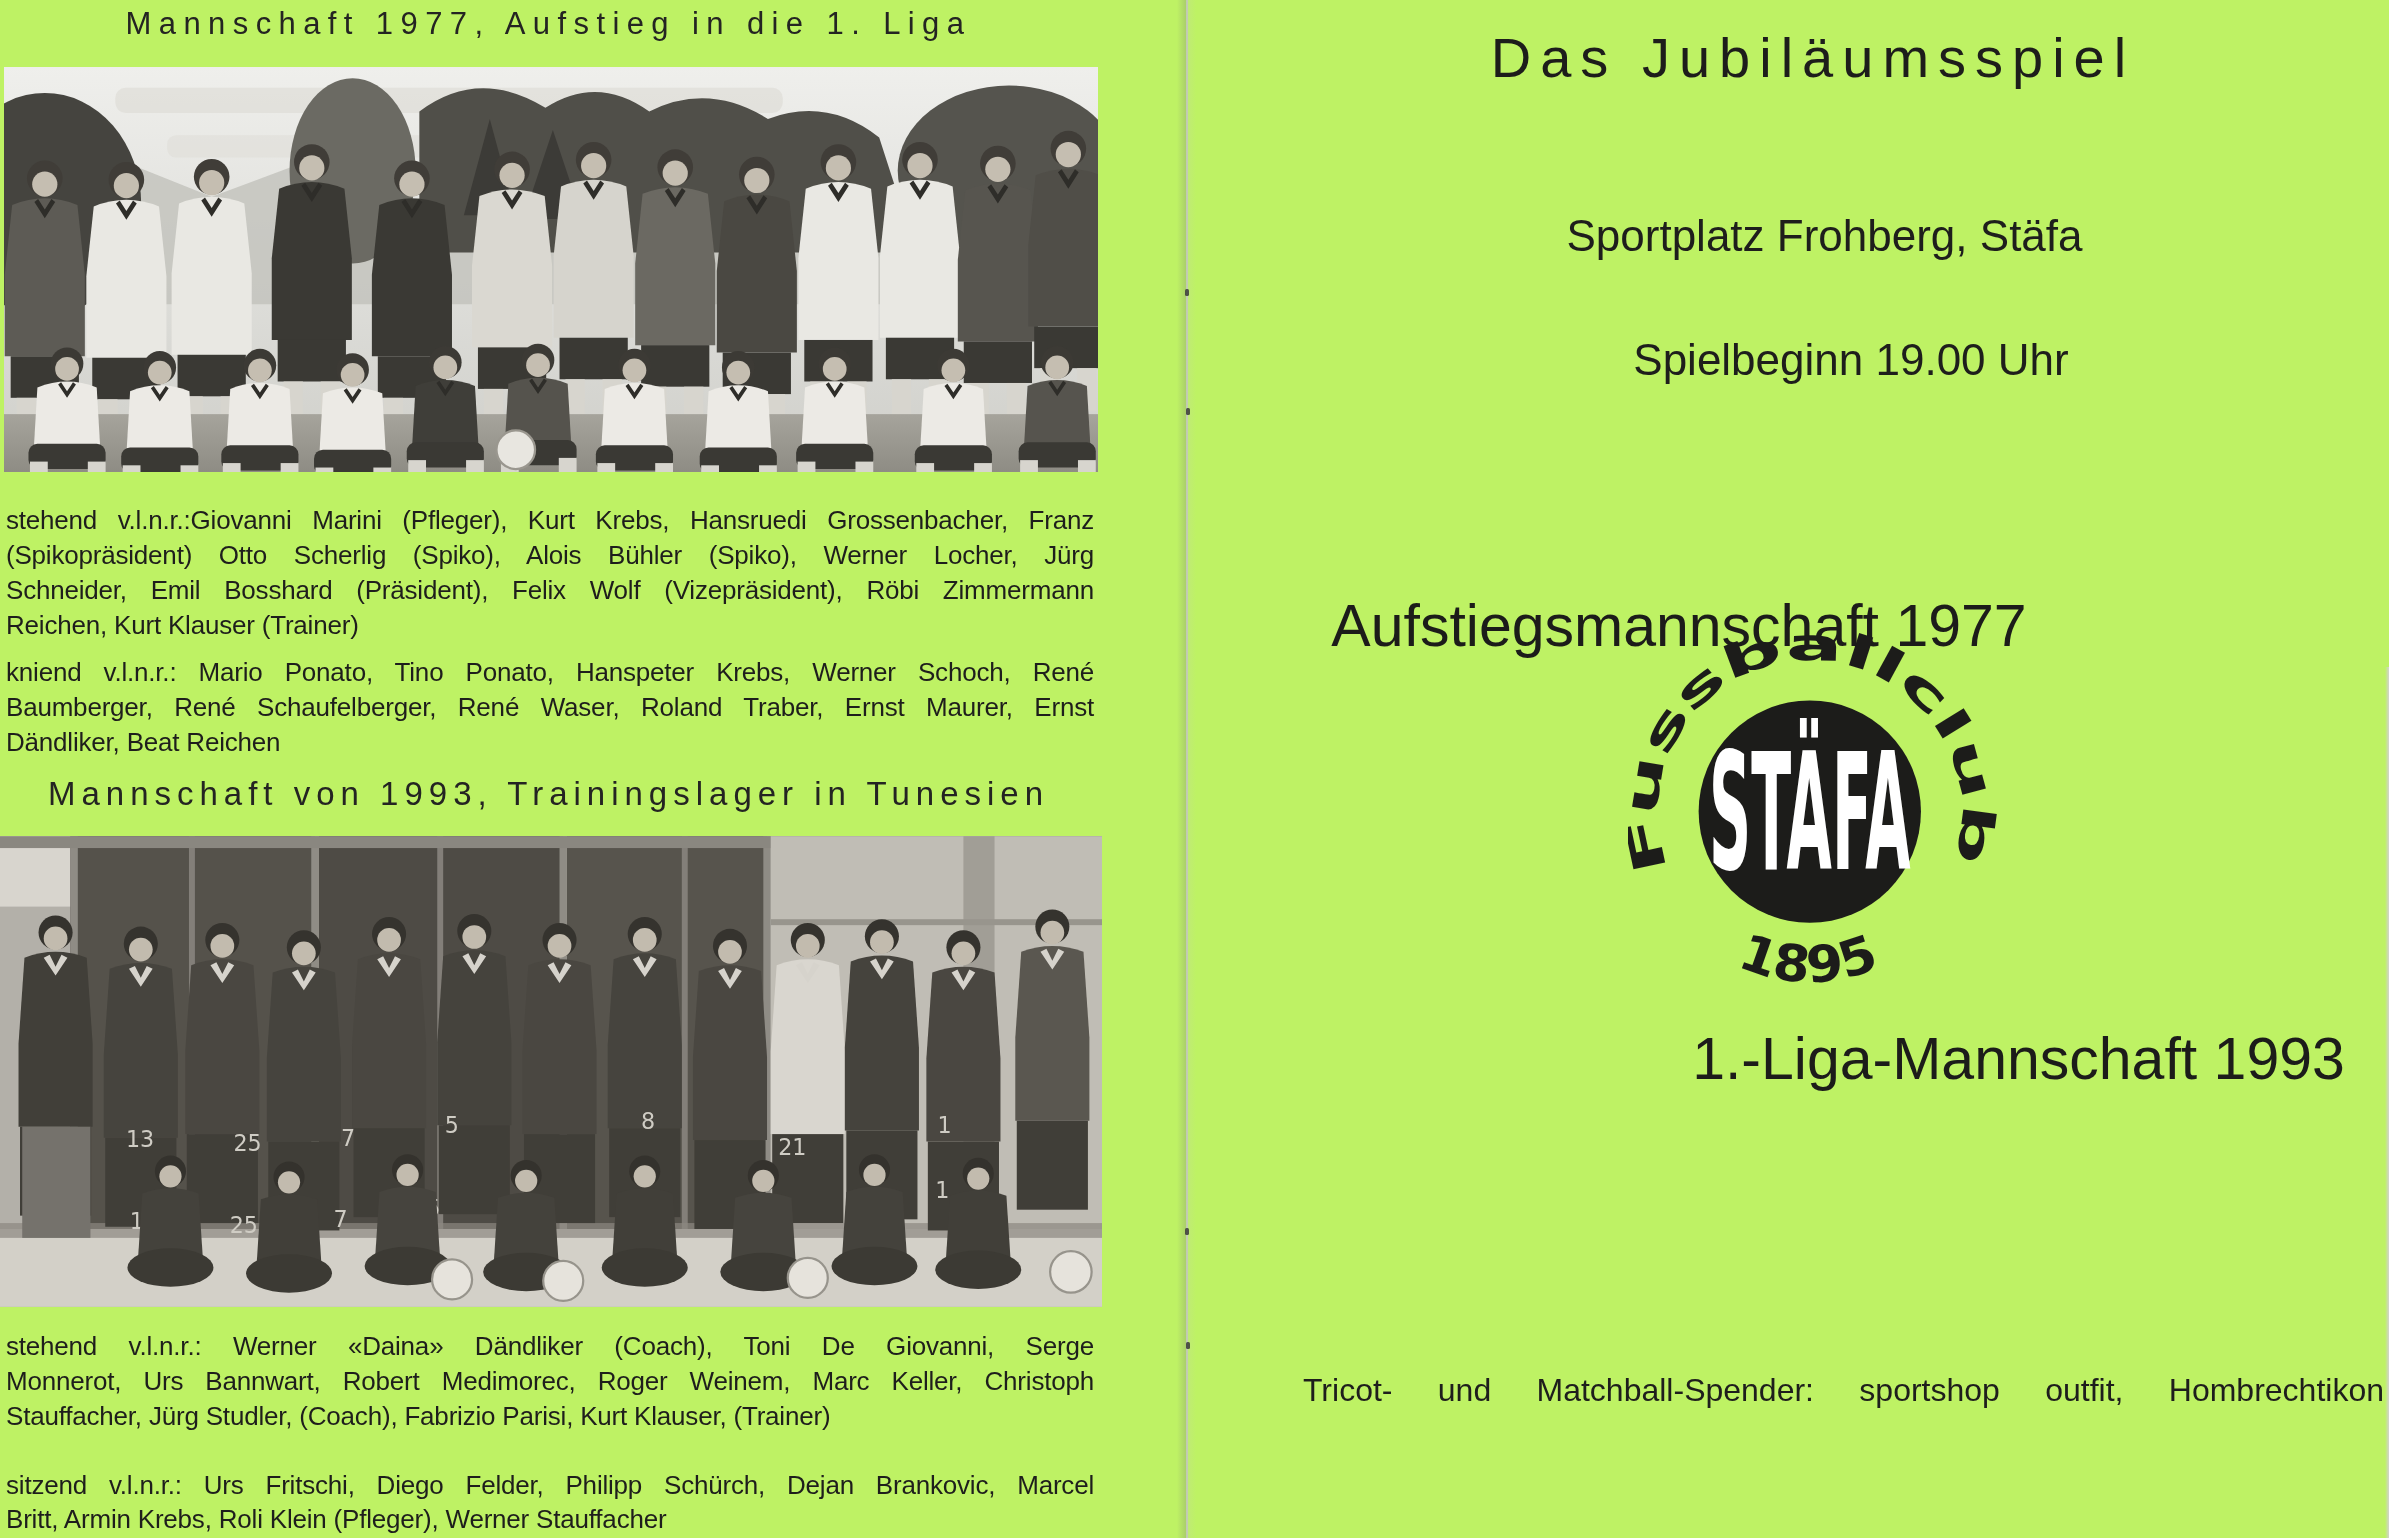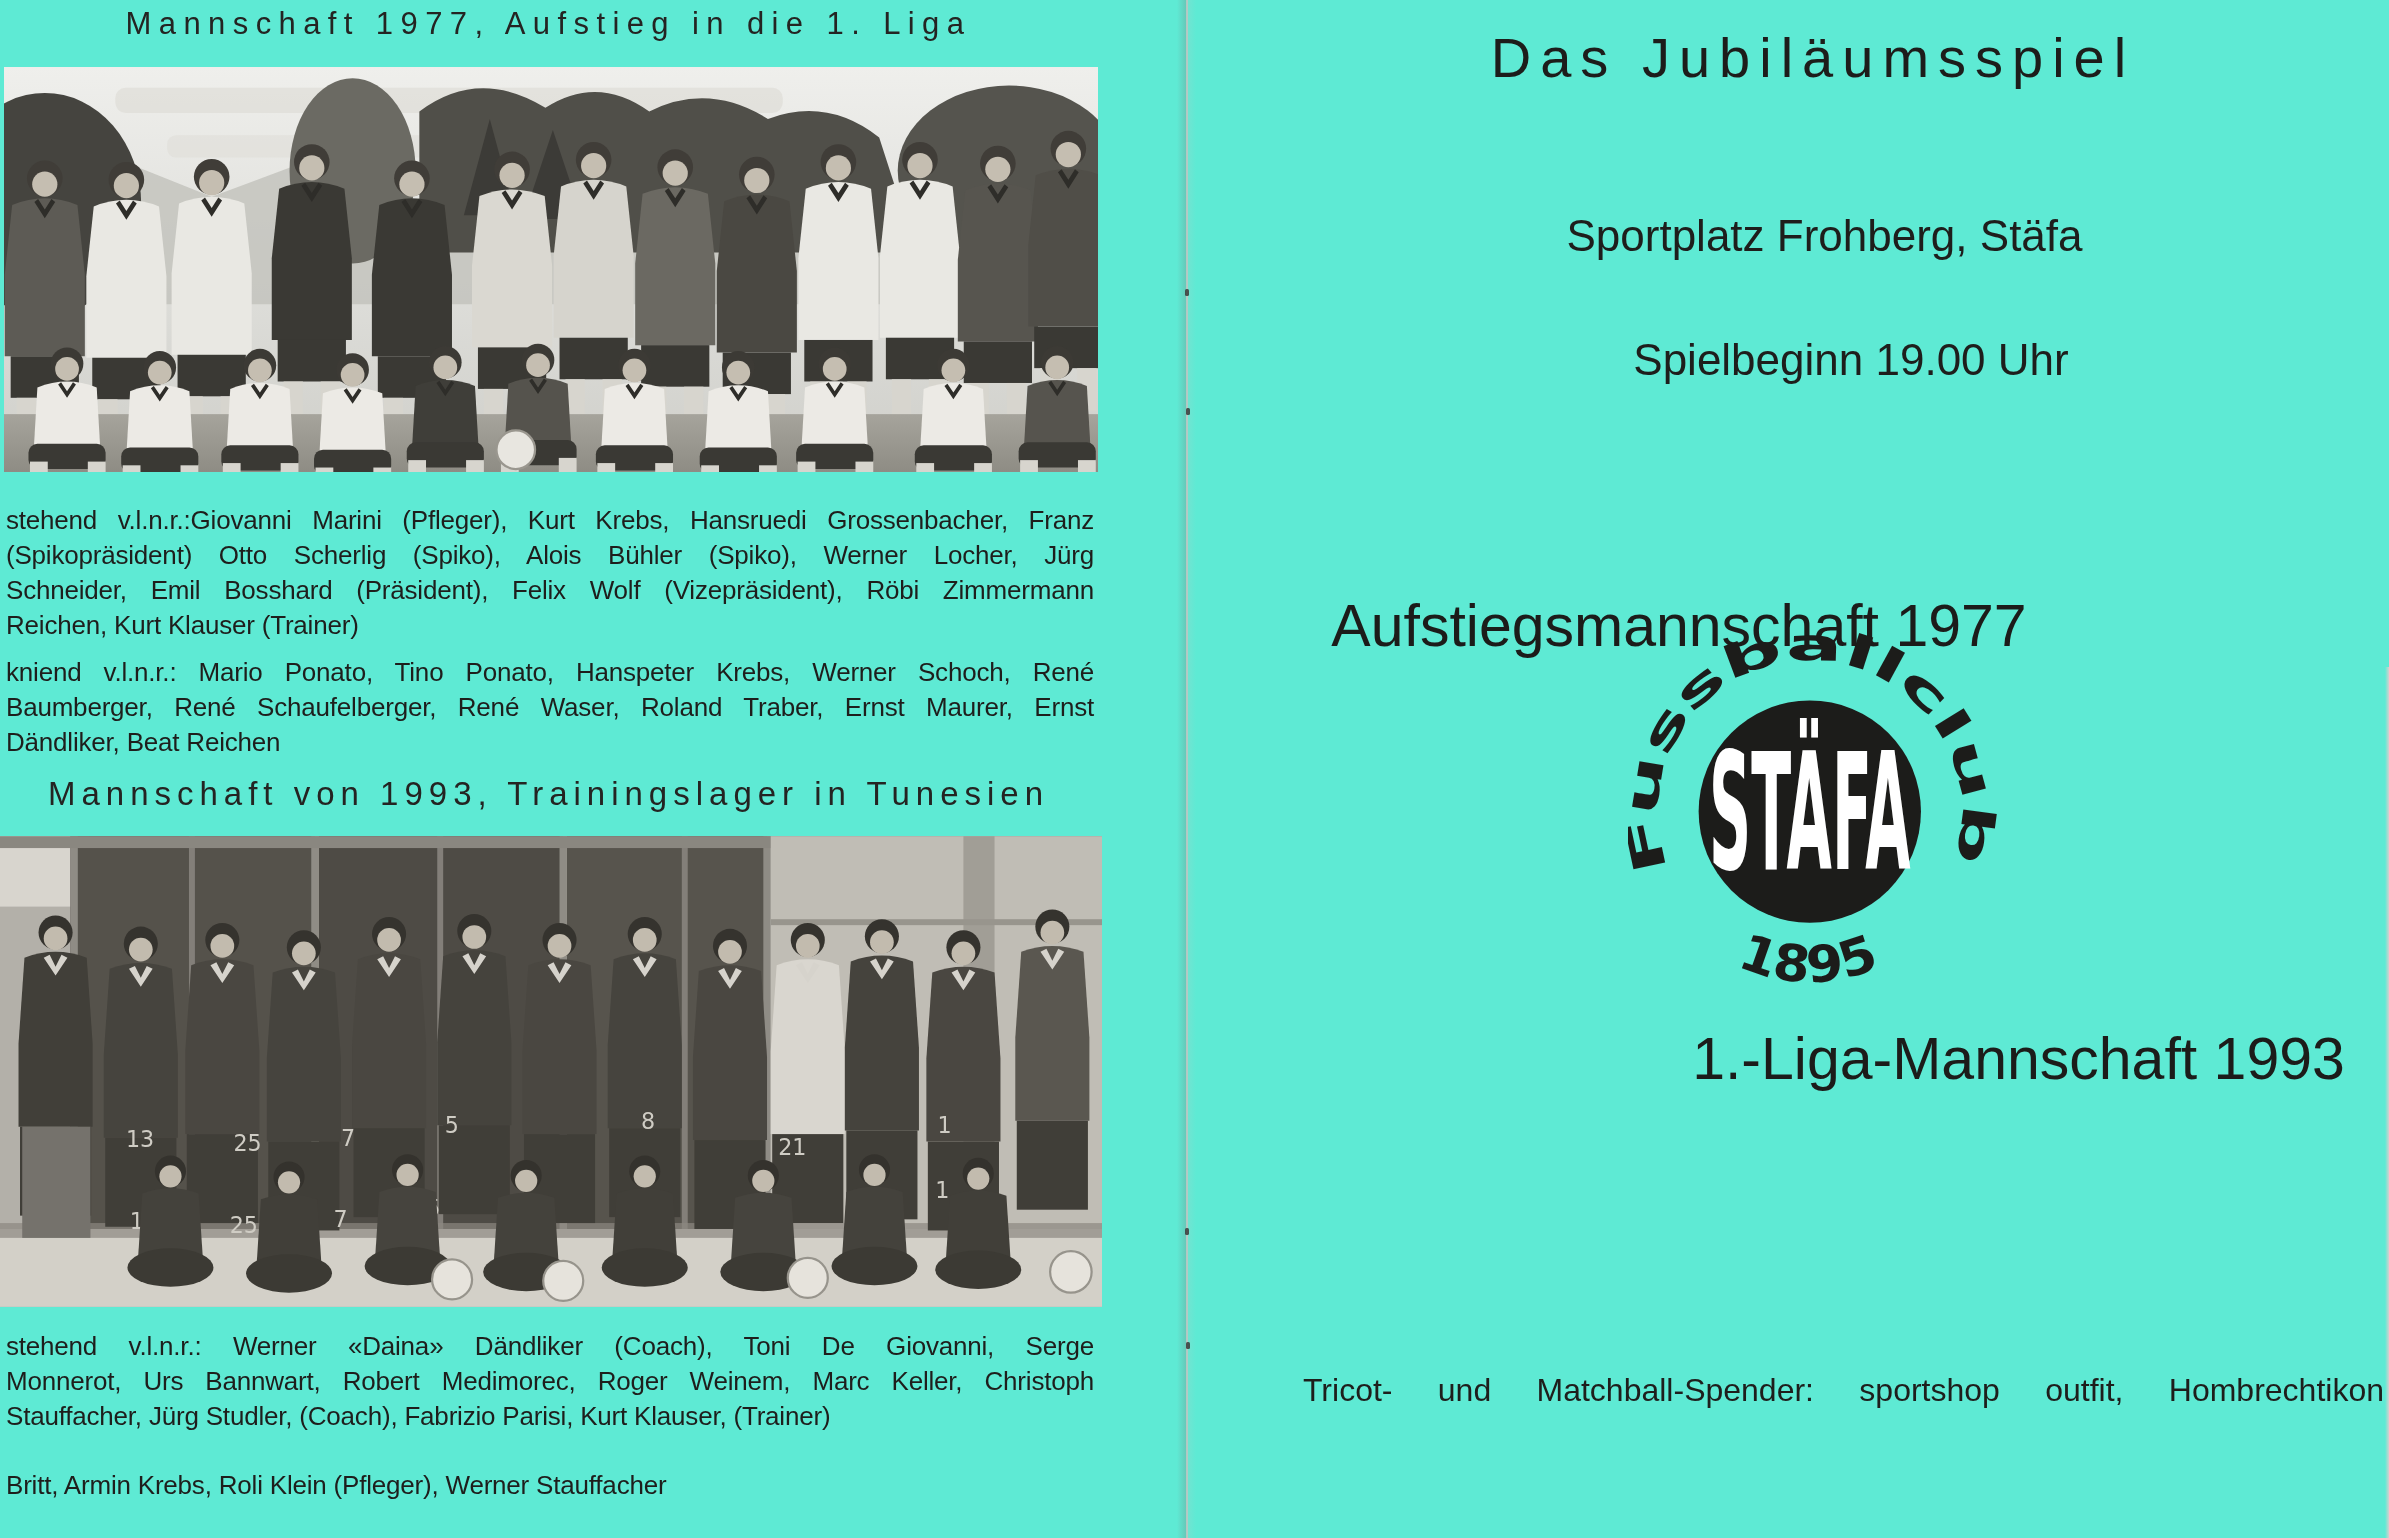--- a/index.html
+++ b/index.html
@@ -1,16 +1,16 @@
 <!DOCTYPE html>
 <html style="font-size:12px"><head>
 <meta charset="utf-8">
 <style>
   html,body{margin:0;padding:0;background:#e9e9e7;}
-  #page{position:relative;width:2389px;height:1538px;background:#5eead4;overflow:hidden;
+  #page{position:relative;width:2389px;height:1538px;background:#bef264;overflow:hidden;
         font-family:"Liberation Sans",sans-serif;color:#1f1f1d;}
   .abs{position:absolute;}
   
   .hL{font-size:31px;letter-spacing:7.4px;text-align:center;color:#242422;white-space:nowrap;}
   .hL2{font-size:33px;letter-spacing:6px;}
   
   .cap{font-size:26px;line-height:35px;letter-spacing:-0.2px;color:#1e1e1c;}
   .jl{text-align:justify;text-align-last:justify;}
   .last{text-align:right;text-align-last:left;}
   
@@ -223,20 +223,21 @@
       </g>
     </svg>
 
     <div class="abs cap" style="left:6px;top:1329px;width:1088px;">
       <div class="jl">stehend v.l.n.r.: Werner «Daina» Dändliker (Coach), Toni De Giovanni, Serge</div>
       <div class="jl">Monnerot, Urs Bannwart, Robert Medimorec,  Roger Weinem, Marc Keller, Christoph</div>
       <div class="last">Stauffacher, Jürg Studler, (Coach), Fabrizio Parisi, Kurt Klauser, (Trainer)</div>
     </div>
 
     <div class="abs cap" style="left:6px;top:1468px;width:1088px;line-height:34px;">
+      <div class="jl">sitzend v.l.n.r.: Urs Fritschi, Diego Felder, Philipp Schürch, Dejan Brankovic, Marcel</div>
       <div class="last">Britt, Armin Krebs, Roli Klein (Pfleger), Werner Stauffacher</div>
     </div>
   </div>
 
   <div class="abs fold"></div>
   <div class="abs foldline"></div>
   <div class="abs speck" style="left:1185px;top:289px;"></div>
   <div class="abs speck" style="left:1186px;top:408px;"></div>
   <div class="abs speck" style="left:1185px;top:1228px;"></div>
   <div class="abs speck" style="left:1186px;top:1342px;"></div>

